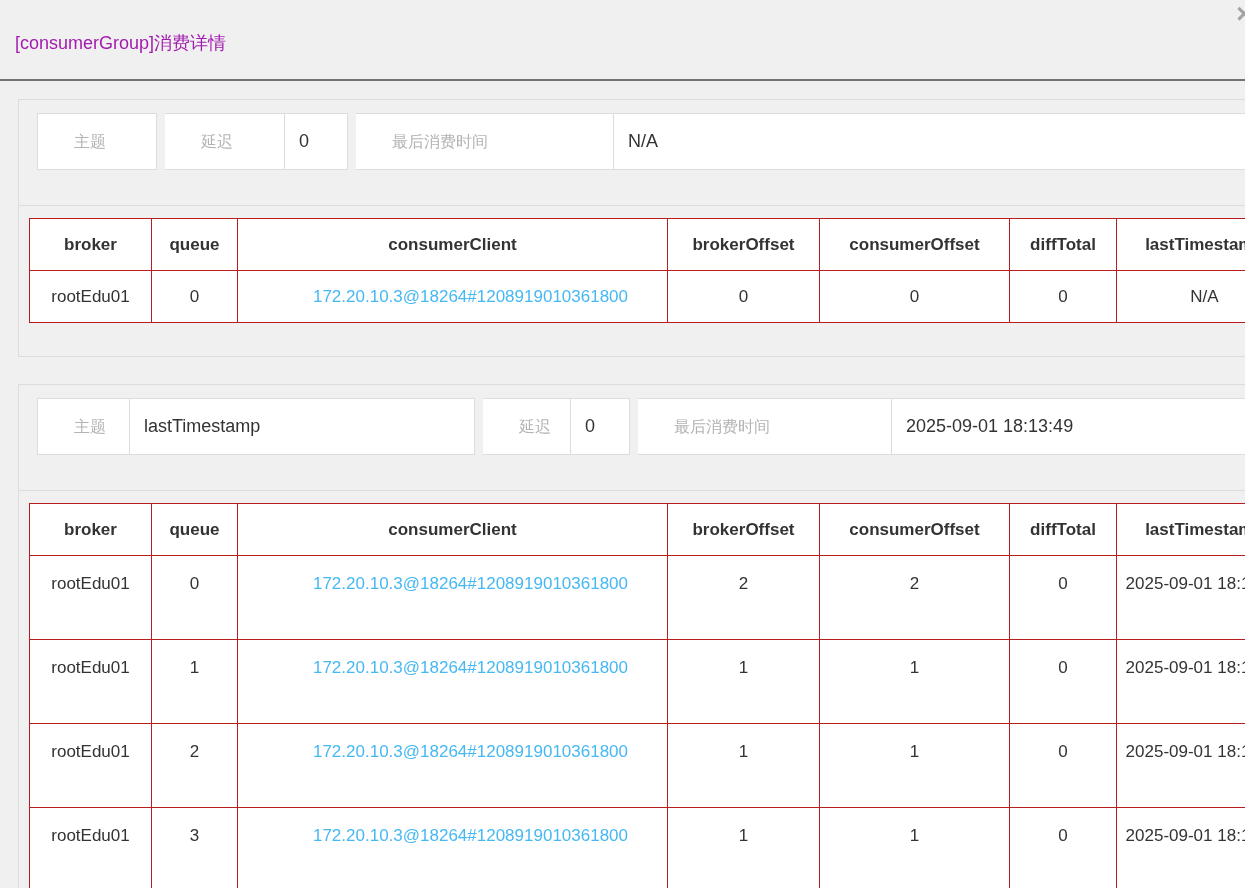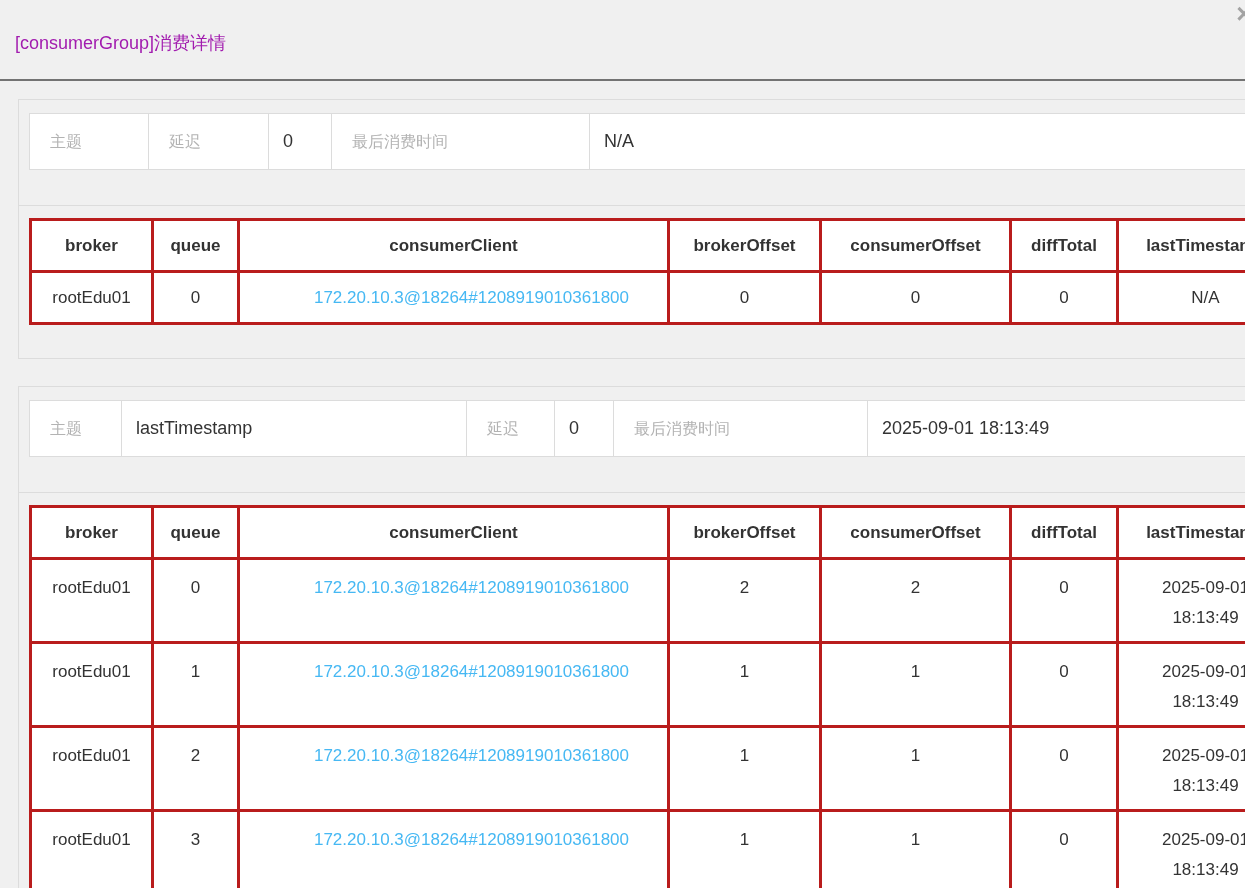--- a/index.html
+++ b/index.html
@@ -34,21 +34,21 @@
 
   .topic-bar { display:flex; margin:13px 10px 0 10px; height:57px; }
   .tb-cell {
     background:#ffffff;
     border:1px solid #dcdcdc;
     border-left:0;
     height:57px; line-height:55px;
     white-space:nowrap; overflow:hidden;
   }
   .tb-cell:first-child { border-left:1px solid #dcdcdc; }
-  .tb-label { color:#b3b3b3; font-size:16px; padding-left:20px; }
+  .tb-label { color:#b3b3b3; font-size:16px; padding-left:36px;margin-left:8px; }
   .tb-value { color:#333; font-size:18px; padding-left:14px; }
   .tb-last  { flex:1 0 150px; }
 
   
   .s0 .c1 { width:120px; } .s0 .c2 { width:568px; }
   .s0 .c3 { width:120px; } .s0 .c4 { width:63px; }
   .s0 .c5 { width:258px; }
   .s1 .c1 { width:93px; }  .s1 .c2 { width:345px; }
   .s1 .c3 { width:88px; }  .s1 .c4 { width:59px; }
   .s1 .c5 { width:254px; }
@@ -57,21 +57,21 @@
 
   table.ctable {
     border-collapse:collapse;
     table-layout:fixed;
     width:1263px;
     margin:12px 10px 33px 10px;
     background:#fff;
     font-size:17px;
   }
   .ctable th, .ctable td {
-    border:3px solid #b91c1c;
+    border:1px solid #b91c1c;
     text-align:center;
     padding:0 8px;
     overflow:hidden;
     color:#333;
   }
   .ctable th { height:52px; font-weight:bold; vertical-align:middle; }
   .s0 .ctable td { height:52px; vertical-align:middle; }
   .s1 .ctable td {
     height:84px; vertical-align:top;
     padding-top:13px; line-height:30px;

